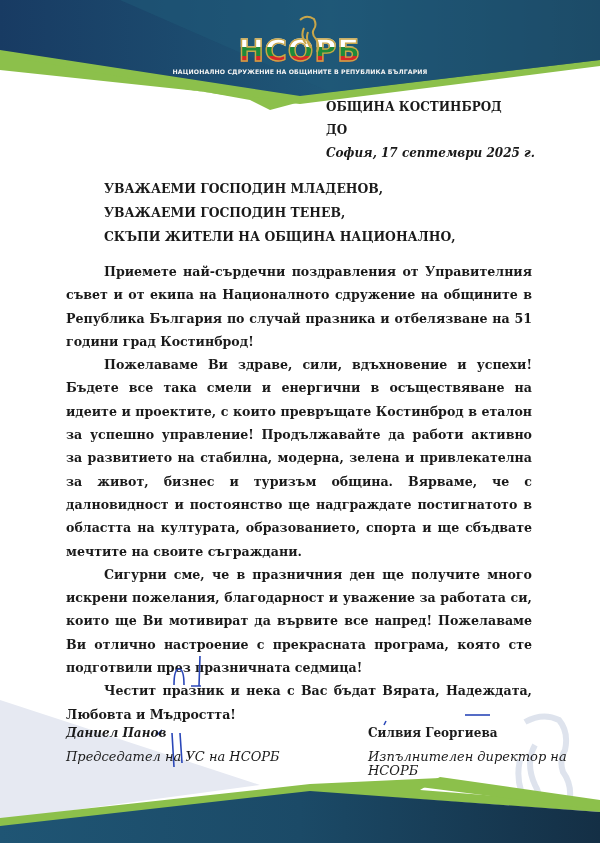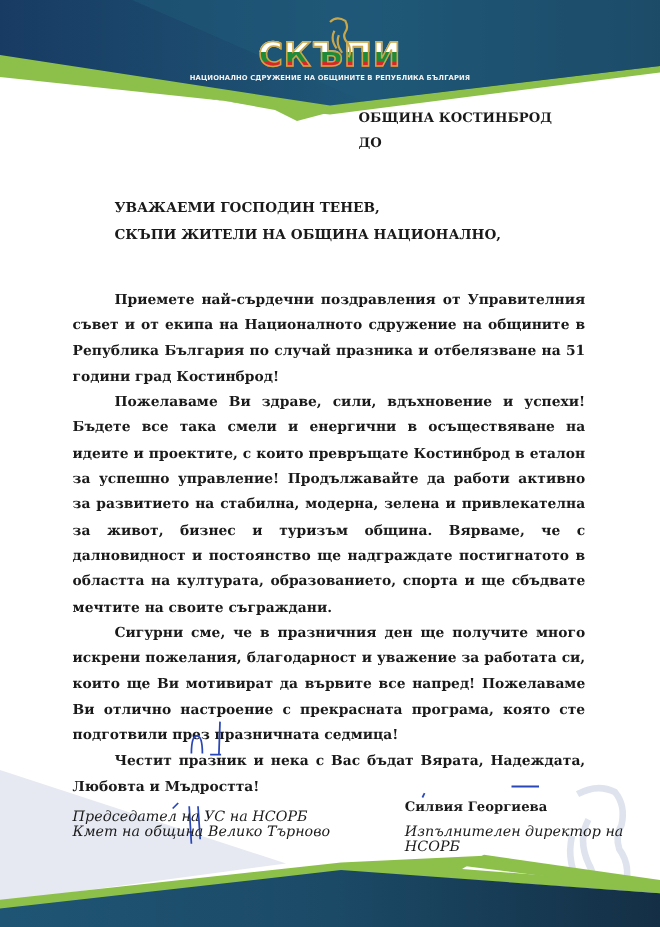--- a/index.html
+++ b/index.html
@@ -85,30 +85,32 @@
   <polygon points="0,818 310,784 440,778 420,790 600,804 600,812 310,792 0,828" fill="#8cc04b"></polygon>
   <polygon points="420,787 440,777 600,800 600,810" fill="#8cc04b"></polygon>
 
   <polygon points="0,826 310,791 600,812 600,843 0,843" fill="url(#navyB)"></polygon>
 </svg>
 
 <div class="logo">
   <svg class="logo-lion" viewBox="0 0 28 40">
     <path d="M8,6 q6,-6 14,-1 q3,6 0,10 q-3,5 2,10 q4,6 1,13 M12,14 q-4,8 2,16 M16,18 q-3,8 3,16" stroke="#c9a64a" stroke-width="2" fill="none"></path>
   </svg>
-  <div class="logo-title">СКЪПИ</div>
+  <div class="logo-title">НСОРБ</div>
   <div class="logo-sub">НАЦИОНАЛНО СДРУЖЕНИЕ НА ОБЩИНИТЕ В РЕПУБЛИКА БЪЛГАРИЯ</div>
 </div>
 
 <div class="addr">
   <div>ОБЩИНА КОСТИНБРОД</div>
   <div>ДО</div>
+  <div class="date">София, 17 септември 2025 г.</div>
 </div>
 
 <div class="salute">
+  <div>УВАЖАЕМИ ГОСПОДИН МЛАДЕНОВ,</div>
   <div>УВАЖАЕМИ ГОСПОДИН ТЕНЕВ,</div>
   <div>СКЪПИ ЖИТЕЛИ НА ОБЩИНА НАЦИОНАЛНО,</div>
 </div>
 
 <div class="body-text">
   <p>Приемете най-сърдечни поздравления от Управителния съвет и от екипа на Националното сдружение на общините в Република България по случай празника и отбелязване на 51 години град Костинброд!</p>
   <p>Пожелаваме Ви здраве, сили, вдъхновение и успехи! Бъдете все така смели и енергични в осъществяване на идеите и проектите, с които превръщате Костинброд в еталон за успешно управление! Продължавайте да работи активно за развитието на стабилна, модерна, зелена и привлекателна за живот, бизнес и туризъм община. Вярваме, че с далновидност и постоянство ще надграждате постигнатото в областта на културата, образованието, спорта и ще сбъдвате мечтите на своите съграждани.</p>
   <p>Сигурни сме, че в празничния ден ще получите много искрени пожелания, благодарност и уважение за работата си, които ще Ви мотивират да вървите все напред! Пожелаваме Ви отлично настроение с прекрасната програма, която сте подготвили през празничната седмица!</p>
   <p>Честит празник и нека с Вас бъдат Вярата, Надеждата, Любовта и Мъдростта!</p>
 </div>
@@ -120,23 +122,23 @@
     <path d="M157,735 l5,-5"></path>
     <path d="M172,733 l2,34 M180,733 l2,30"></path>
   </g>
   <g stroke="#2a47b8" stroke-width="1.6" fill="none">
     <path d="M465,715 l25,0"></path>
     <path d="M384,725 l2,-4"></path>
   </g>
 </svg>
 
 <div class="sig-left">
+  <div class="sig-name">Даниел Панов</div>
   <div class="sig-role">
     <div>Председател на УС на НСОРБ</div>
-    <div>Кмет на община Велико Търново</div>
   </div>
 </div>
 
 <div class="sig-right">
   <div class="sig-name">Силвия Георгиева</div>
   <div class="sig-role">
     <div>Изпълнителен директор на НСОРБ</div>
   </div>
 </div>
 

